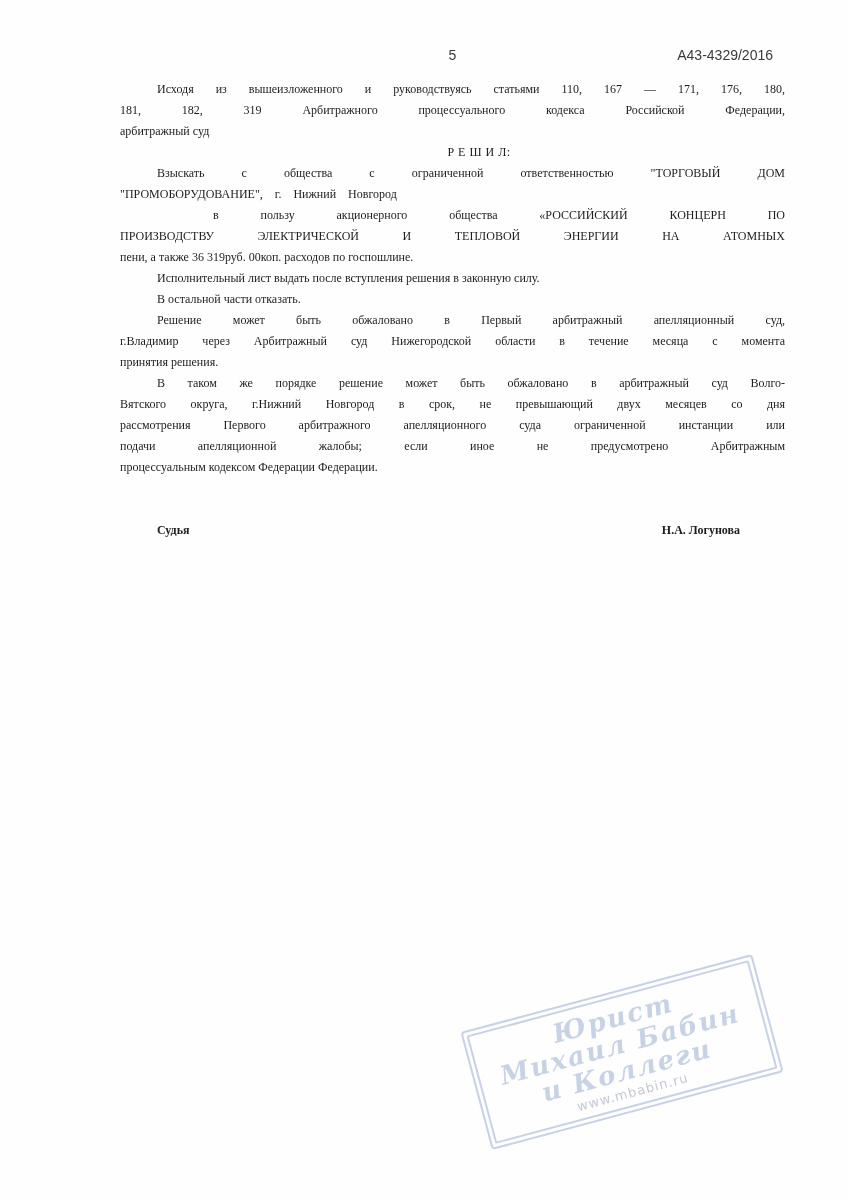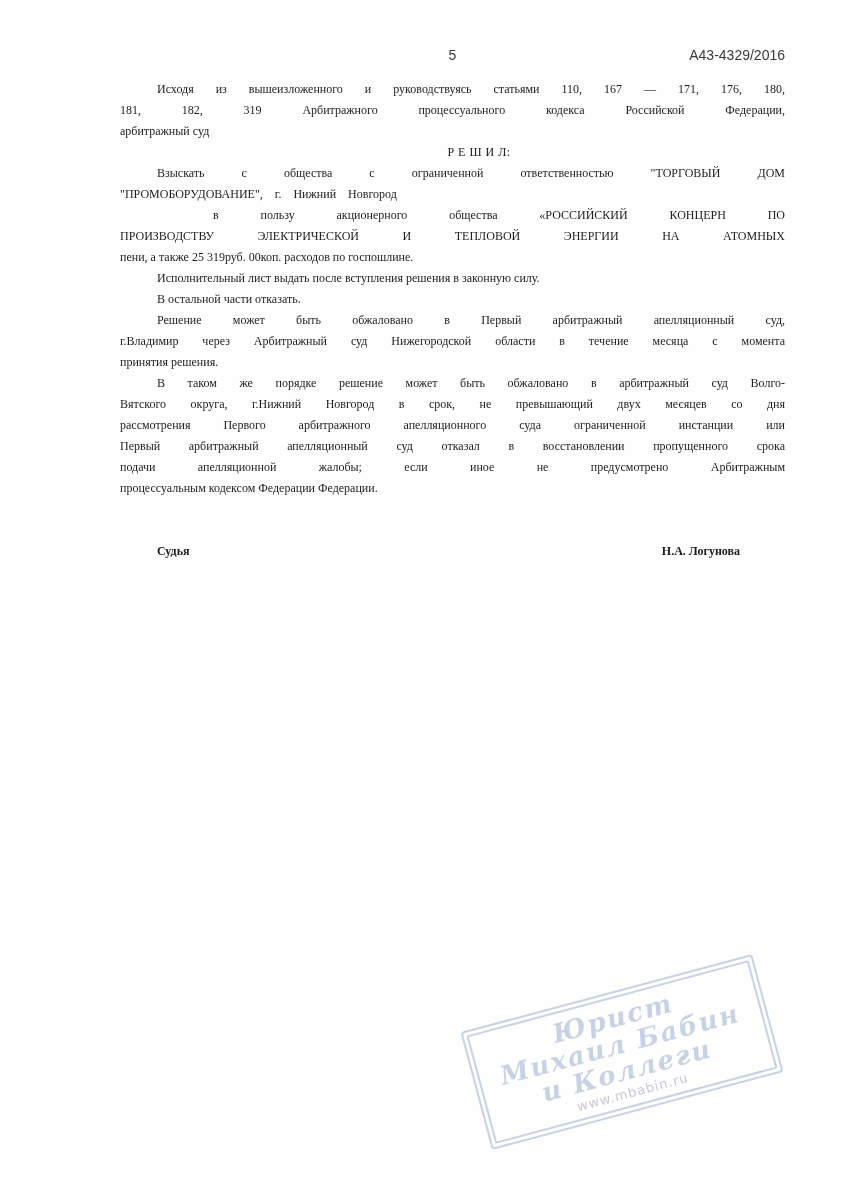--- a/index.html
+++ b/index.html
@@ -16,21 +16,21 @@
     position: absolute;
     top: 47px;
     left: 120px;
     width: 665px;
     height: 20px;
     font-family: "Liberation Sans", sans-serif;
     font-size: 14px;
     color: #3a3a3a;
   }
   .page-number { text-align: center; }
-  .case-number { position: absolute; right: 0; top: 0; }
+  .case-number { position: absolute; right: 12px; top: 0; }
   .content {
     position: absolute;
     top: 79px;
     left: 120px;
     width: 665px;
     font-size: 12px;
     line-height: 21px;
   }
   .ln { text-align: justify; text-align-last: justify; }
   .ln-left { text-align: left; text-align-last: left; }
@@ -109,33 +109,32 @@
     <div class="ln indent">Исходя из вышеизложенного и руководствуясь статьями 110, 167 — 171, 176, 180,</div>
     <div class="ln">181, 182, 319 Арбитражного процессуального кодекса Российской Федерации,</div>
     <div class="ln-left">арбитражный суд</div>
 
     <div class="resolution">Р Е Ш И Л:</div>
 
     <div class="ln indent">Взыскать с общества с ограниченной ответственностью "ТОРГОВЫЙ ДОМ</div>
     <div class="ln-left wide-words">"ПРОМОБОРУДОВАНИЕ", г. Нижний Новгород</div>
     <div class="ln indent-lg">в пользу акционерного общества «РОССИЙСКИЙ КОНЦЕРН ПО</div>
     <div class="ln">ПРОИЗВОДСТВУ ЭЛЕКТРИЧЕСКОЙ И ТЕПЛОВОЙ ЭНЕРГИИ НА АТОМНЫХ</div>
-    <div class="ln-left">пени, а также 25 319руб. 00коп. расходов по госпошлине.</div>
+    <div class="ln-left">пени, а также 36 319руб. 00коп. расходов по госпошлине.</div>
 
     <div class="ln-left indent">Исполнительный лист выдать после вступления решения в законную силу.</div>
     <div class="ln-left indent">В остальной части отказать.</div>
 
     <div class="ln indent">Решение может быть обжаловано в Первый арбитражный апелляционный суд,</div>
     <div class="ln">г.Владимир через Арбитражный суд Нижегородской области в течение месяца с момента</div>
     <div class="ln-left">принятия решения.</div>
 
     <div class="ln indent">В таком же порядке решение может быть обжаловано в арбитражный суд Волго-</div>
     <div class="ln">Вятского округа, г.Нижний Новгород в срок, не превышающий двух месяцев со дня</div>
     <div class="ln">рассмотрения Первого арбитражного апелляционного суда ограниченной инстанции или</div>
-    <div class="ln">Первый арбитражный апелляционный суд отказал в восстановлении пропущенного срока</div>
     <div class="ln">подачи апелляционной жалобы; если иное не предусмотрено Арбитражным</div>
     <div class="ln-left">процессуальным кодексом Федерации Федерации.</div>
 
     <div class="signature-row">
       <span>Судья</span>
       <span>Н.А. Логунова</span>
     </div>
 
   </div>
 

